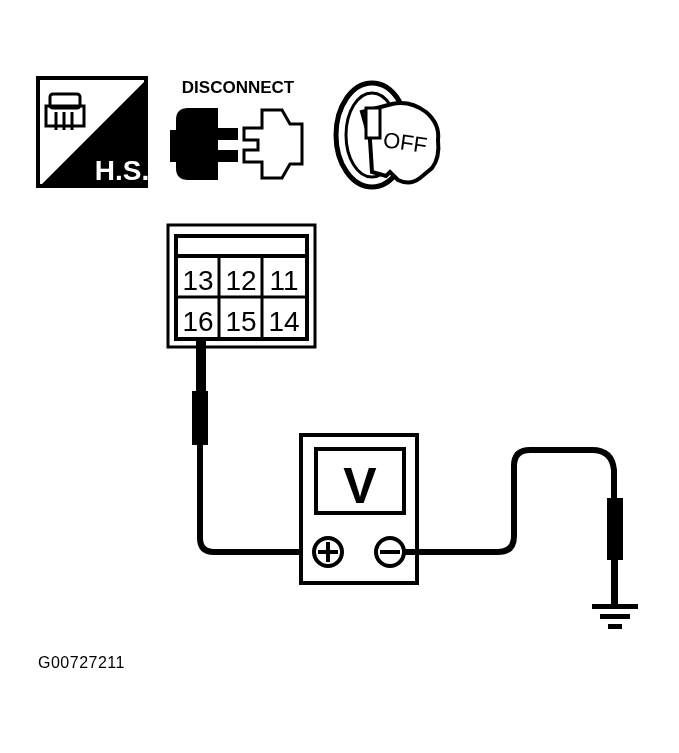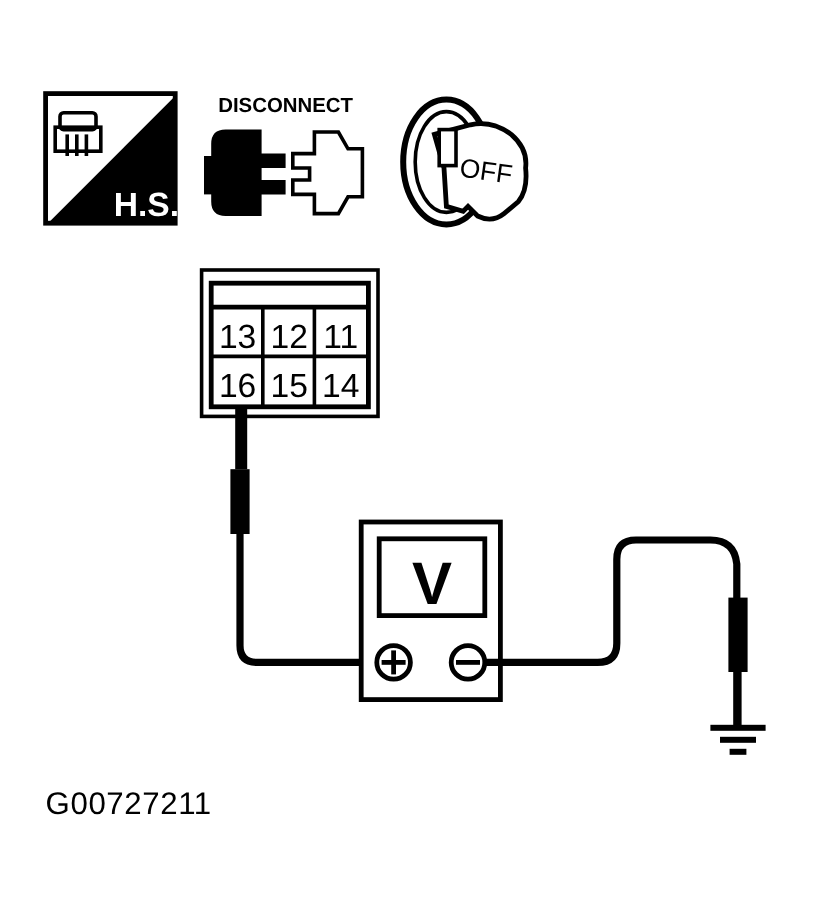--- a/index.html
+++ b/index.html
@@ -1,19 +1,19 @@
 <!DOCTYPE html>
 <html><head>
   <meta charset="utf-8">
   <style>
     html, body { margin: 0; padding: 0; background: #ffffff; }
     body { width: 679px; height: 753px; position: relative; overflow: hidden; font-family: "Liberation Sans", sans-serif; }
     svg { position: absolute; left: 0; top: 0; }
     .lbl { font-family: "Liberation Sans", sans-serif; }
-    .fig-id { position: absolute; left: 38px; top: 654px; font-size: 26px; color: #000; letter-spacing: 0.5px; }
+    .fig-id { position: absolute; left: 38px; top: 654px; font-size: 16px; color: #000; letter-spacing: 0.5px; }
   </style>
 </head>
 <body>
 
 <svg width="679" height="753" viewBox="0 0 679 753" xmlns="http://www.w3.org/2000/svg">
 
   <g>
     <rect x="38" y="78" width="108" height="108" fill="#fff" stroke="#000" stroke-width="4"></rect>
     <polygon points="146,80 146,186 40,186" fill="#000"></polygon>
 

